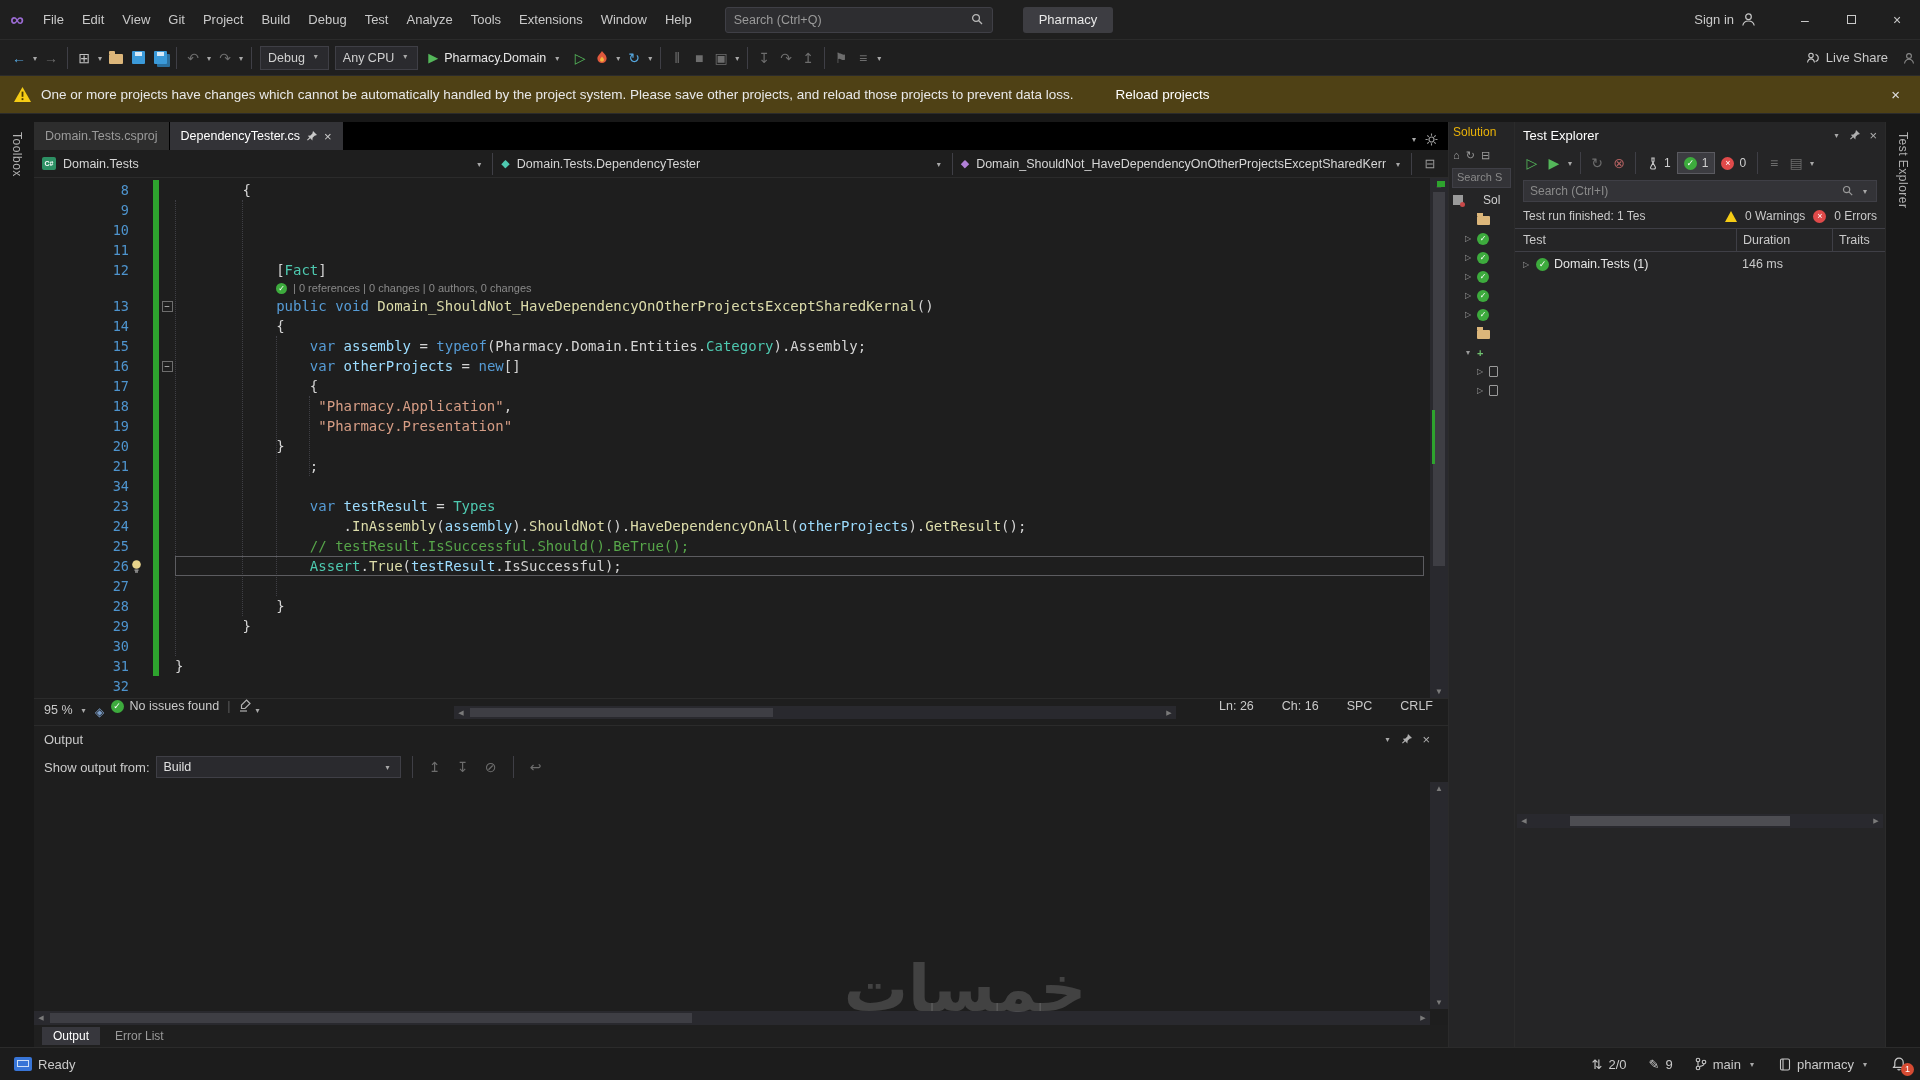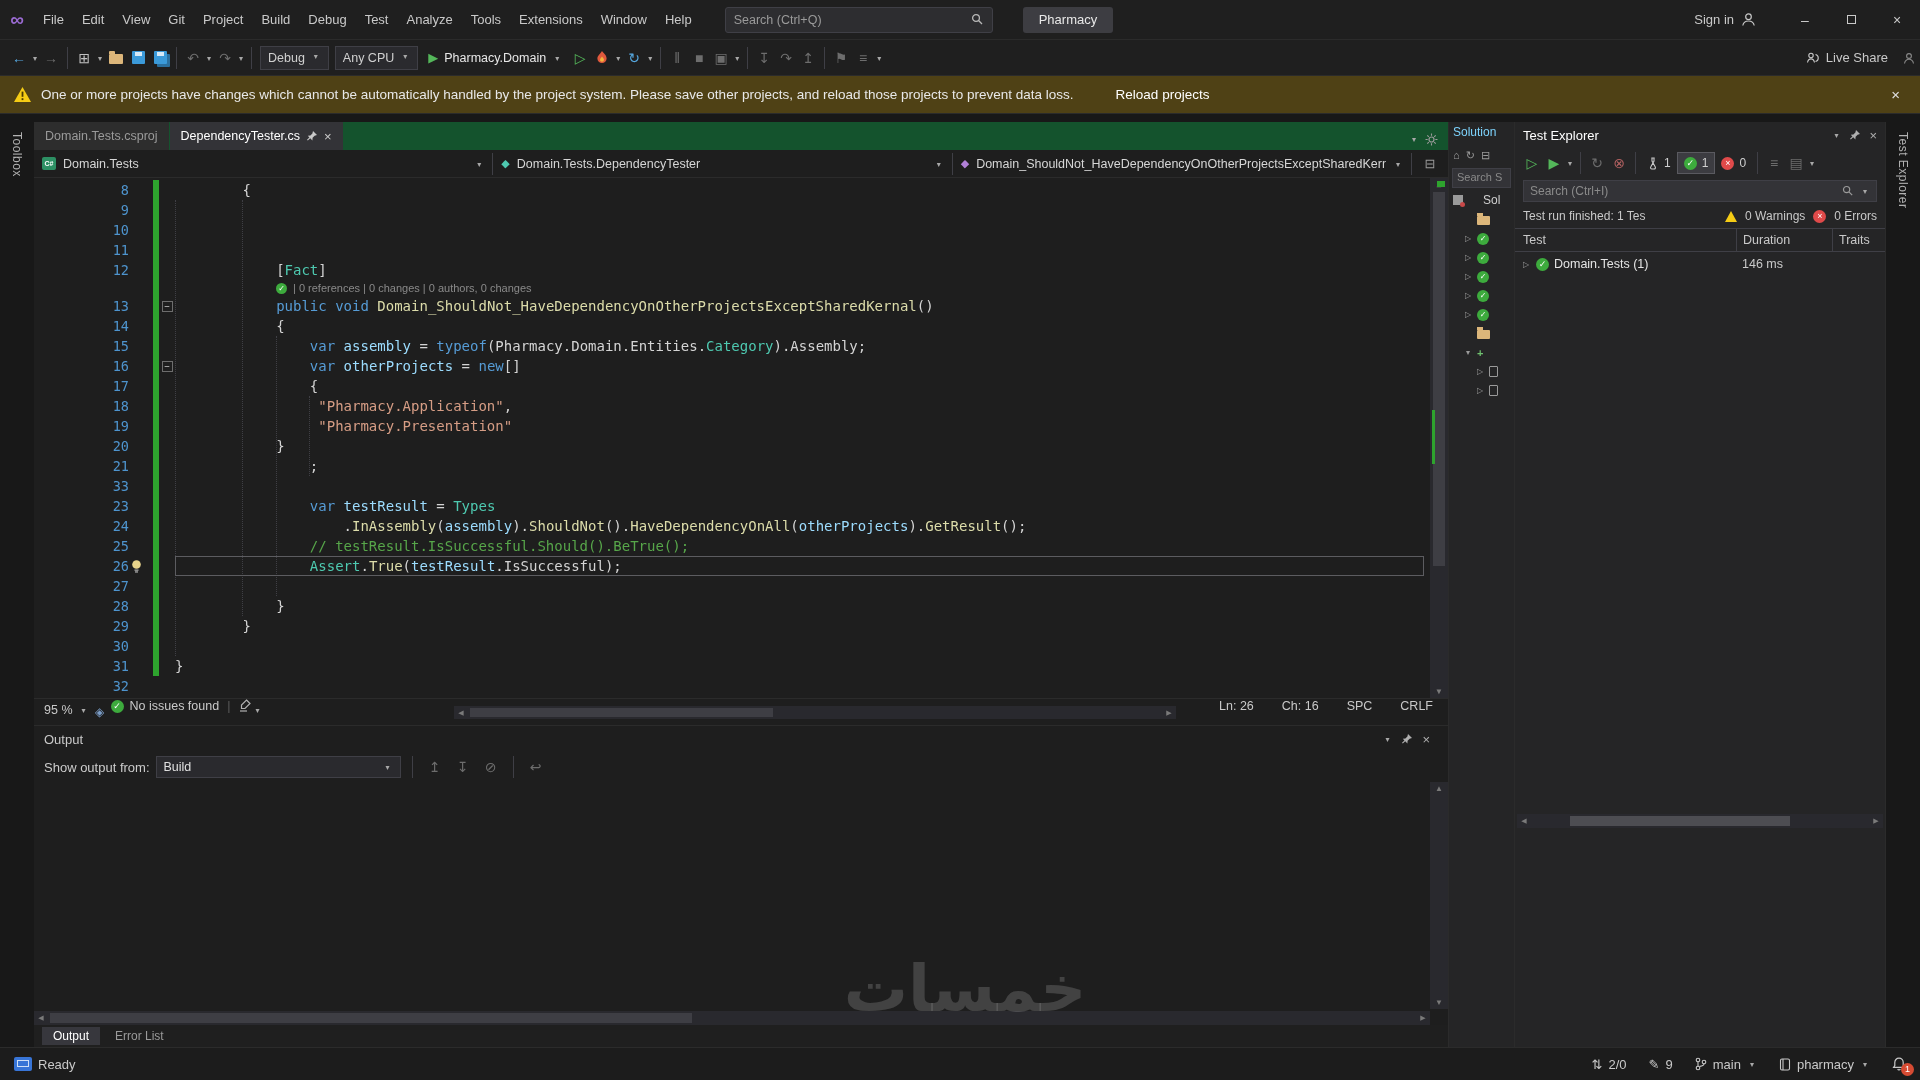--- a/index.html
+++ b/index.html
@@ -55,21 +55,21 @@
   .infobar .close{margin-left:auto;color:#e0e0e0;font-size:15px;padding:0 6px}
 
   
   .workspace{flex:1;display:flex;min-height:0;padding-top:8px;background:#181818}
   .side-strip{width:34px;flex:none;padding-top:10px;display:flex;flex-direction:column;align-items:center}
   .vtab{writing-mode:vertical-rl;font-size:12px;color:#b2b2b2;letter-spacing:.5px}
 
   .center{flex:1;display:flex;flex-direction:column;min-width:0;border-right:1px solid var(--brd)}
 
   
-  .doc-tabs{height:28px;display:flex;align-items:flex-end;background:#14532d;flex:none}
+  .doc-tabs{height:28px;display:flex;align-items:flex-end;background:#000000;flex:none}
   .dtab{height:28px;display:flex;align-items:center;gap:7px;padding:0 11px;font-size:12.5px;margin-right:1px}
   .dtab.inactive{background:#2d2d2d;color:#9a9a9a}
   .dtab.active{background:#333337;color:#ffffff}
   .dtab .x{font-size:13px;color:#cccccc}
   .tabstrip-icons{margin-left:auto;display:flex;align-items:center;gap:6px;padding-right:10px;color:#9a9a9a}
 
   
   .navbar{height:28px;display:flex;align-items:center;background:var(--bg1);border-bottom:1px solid var(--brd);flex:none}
   .navcombo{flex:1 1 0;min-width:0;height:22px;display:flex;align-items:center;gap:7px;padding:0 8px;border-right:1px solid var(--brd2)}
   .navcombo .lbl{flex:1;min-width:0;overflow:hidden;white-space:nowrap;font-size:12.5px;color:#d6d6d6}
@@ -129,21 +129,21 @@
   .out-hscroll{position:absolute;left:0;right:18px;bottom:0;height:14px;background:#29292e}
   .out-hscroll .thumb{position:absolute;top:2px;bottom:2px;left:16px;width:46%;background:#3e3e44}
   .out-hscroll .arr{position:absolute;top:0;bottom:0;width:14px;display:flex;align-items:center;justify-content:center;font-size:7px;color:#7a7a7a}
 
   .panel-tabs{height:22px;display:flex;align-items:center;gap:4px;padding-left:8px;background:#1f1f1f;flex:none}
   .ptab{padding:2px 11px;font-size:12px;color:#9a9a9a}
   .ptab.active{background:#37373d;color:#ffffff}
 
   
   .sol-strip{width:66px;flex:none;background:var(--bg2);border-right:1px solid var(--brd);overflow:hidden;display:flex;flex-direction:column}
-  .sol-title{height:22px;padding:3px 4px;font-size:12px;color:#7dd3fc;white-space:nowrap}
+  .sol-title{height:22px;padding:3px 4px;font-size:12px;color:#eab308;white-space:nowrap}
   .sol-icons{height:22px;display:flex;align-items:center;gap:6px;padding-left:4px;color:#9a9a9a;font-size:11px}
   .sol-search{height:20px;margin:2px 3px;background:#333337;border:1px solid var(--brd2);color:#8a8a8a;
               font-size:11px;padding:2px 4px;white-space:nowrap;overflow:hidden}
   .sol-root{height:20px;display:flex;align-items:center;gap:20px;padding-left:4px;font-size:12px;color:#d0d0d0;white-space:nowrap}
   .sol-root-ic{width:10px;height:10px;background:#9a9a9a;position:relative;flex:none}
   .sol-root-ic::after{content:"";position:absolute;right:-2px;bottom:-2px;width:5px;height:5px;background:#c74848;border-radius:50%}
   .se-row{height:19px;display:flex;align-items:center;gap:4px;white-space:nowrap;overflow:hidden}
   .se-exp{width:10px;font-size:8px;color:#9a9a9a;flex:none;text-align:center}
   .ic-passed{width:12px;height:12px;border-radius:50%;background:#3dab3d;color:#fff;font-size:8px;line-height:12px;text-align:center;flex:none}
   .ic-folder{width:13px;height:9px;background:#dcb67a;border-radius:1px;position:relative;flex:none;margin-top:2px}
@@ -482,21 +482,21 @@
               <div class="ln-fold"></div>
               <div class="ln-text"><span class="tk-p">            }</span></div>
             </div>
             <div class="code-row">
               <div class="ln-num">21</div>
               <div class="ln-bar changed"></div>
               <div class="ln-fold"></div>
               <div class="ln-text"><span class="tk-p">                ;</span></div>
             </div>
             <div class="code-row">
-              <div class="ln-num">33</div>
+              <div class="ln-num">34</div>
               <div class="ln-bar changed"></div>
               <div class="ln-fold"></div>
               <div class="ln-text"></div>
             </div>
             <div class="code-row">
               <div class="ln-num">23</div>
               <div class="ln-bar changed"></div>
               <div class="ln-fold"></div>
               <div class="ln-text"><span class="tk-p">                </span><span class="tk-k">var</span><span class="tk-p"> </span><span class="tk-v">testResult</span><span class="tk-p"> = </span><span class="tk-t">Types</span></div>
             </div>

